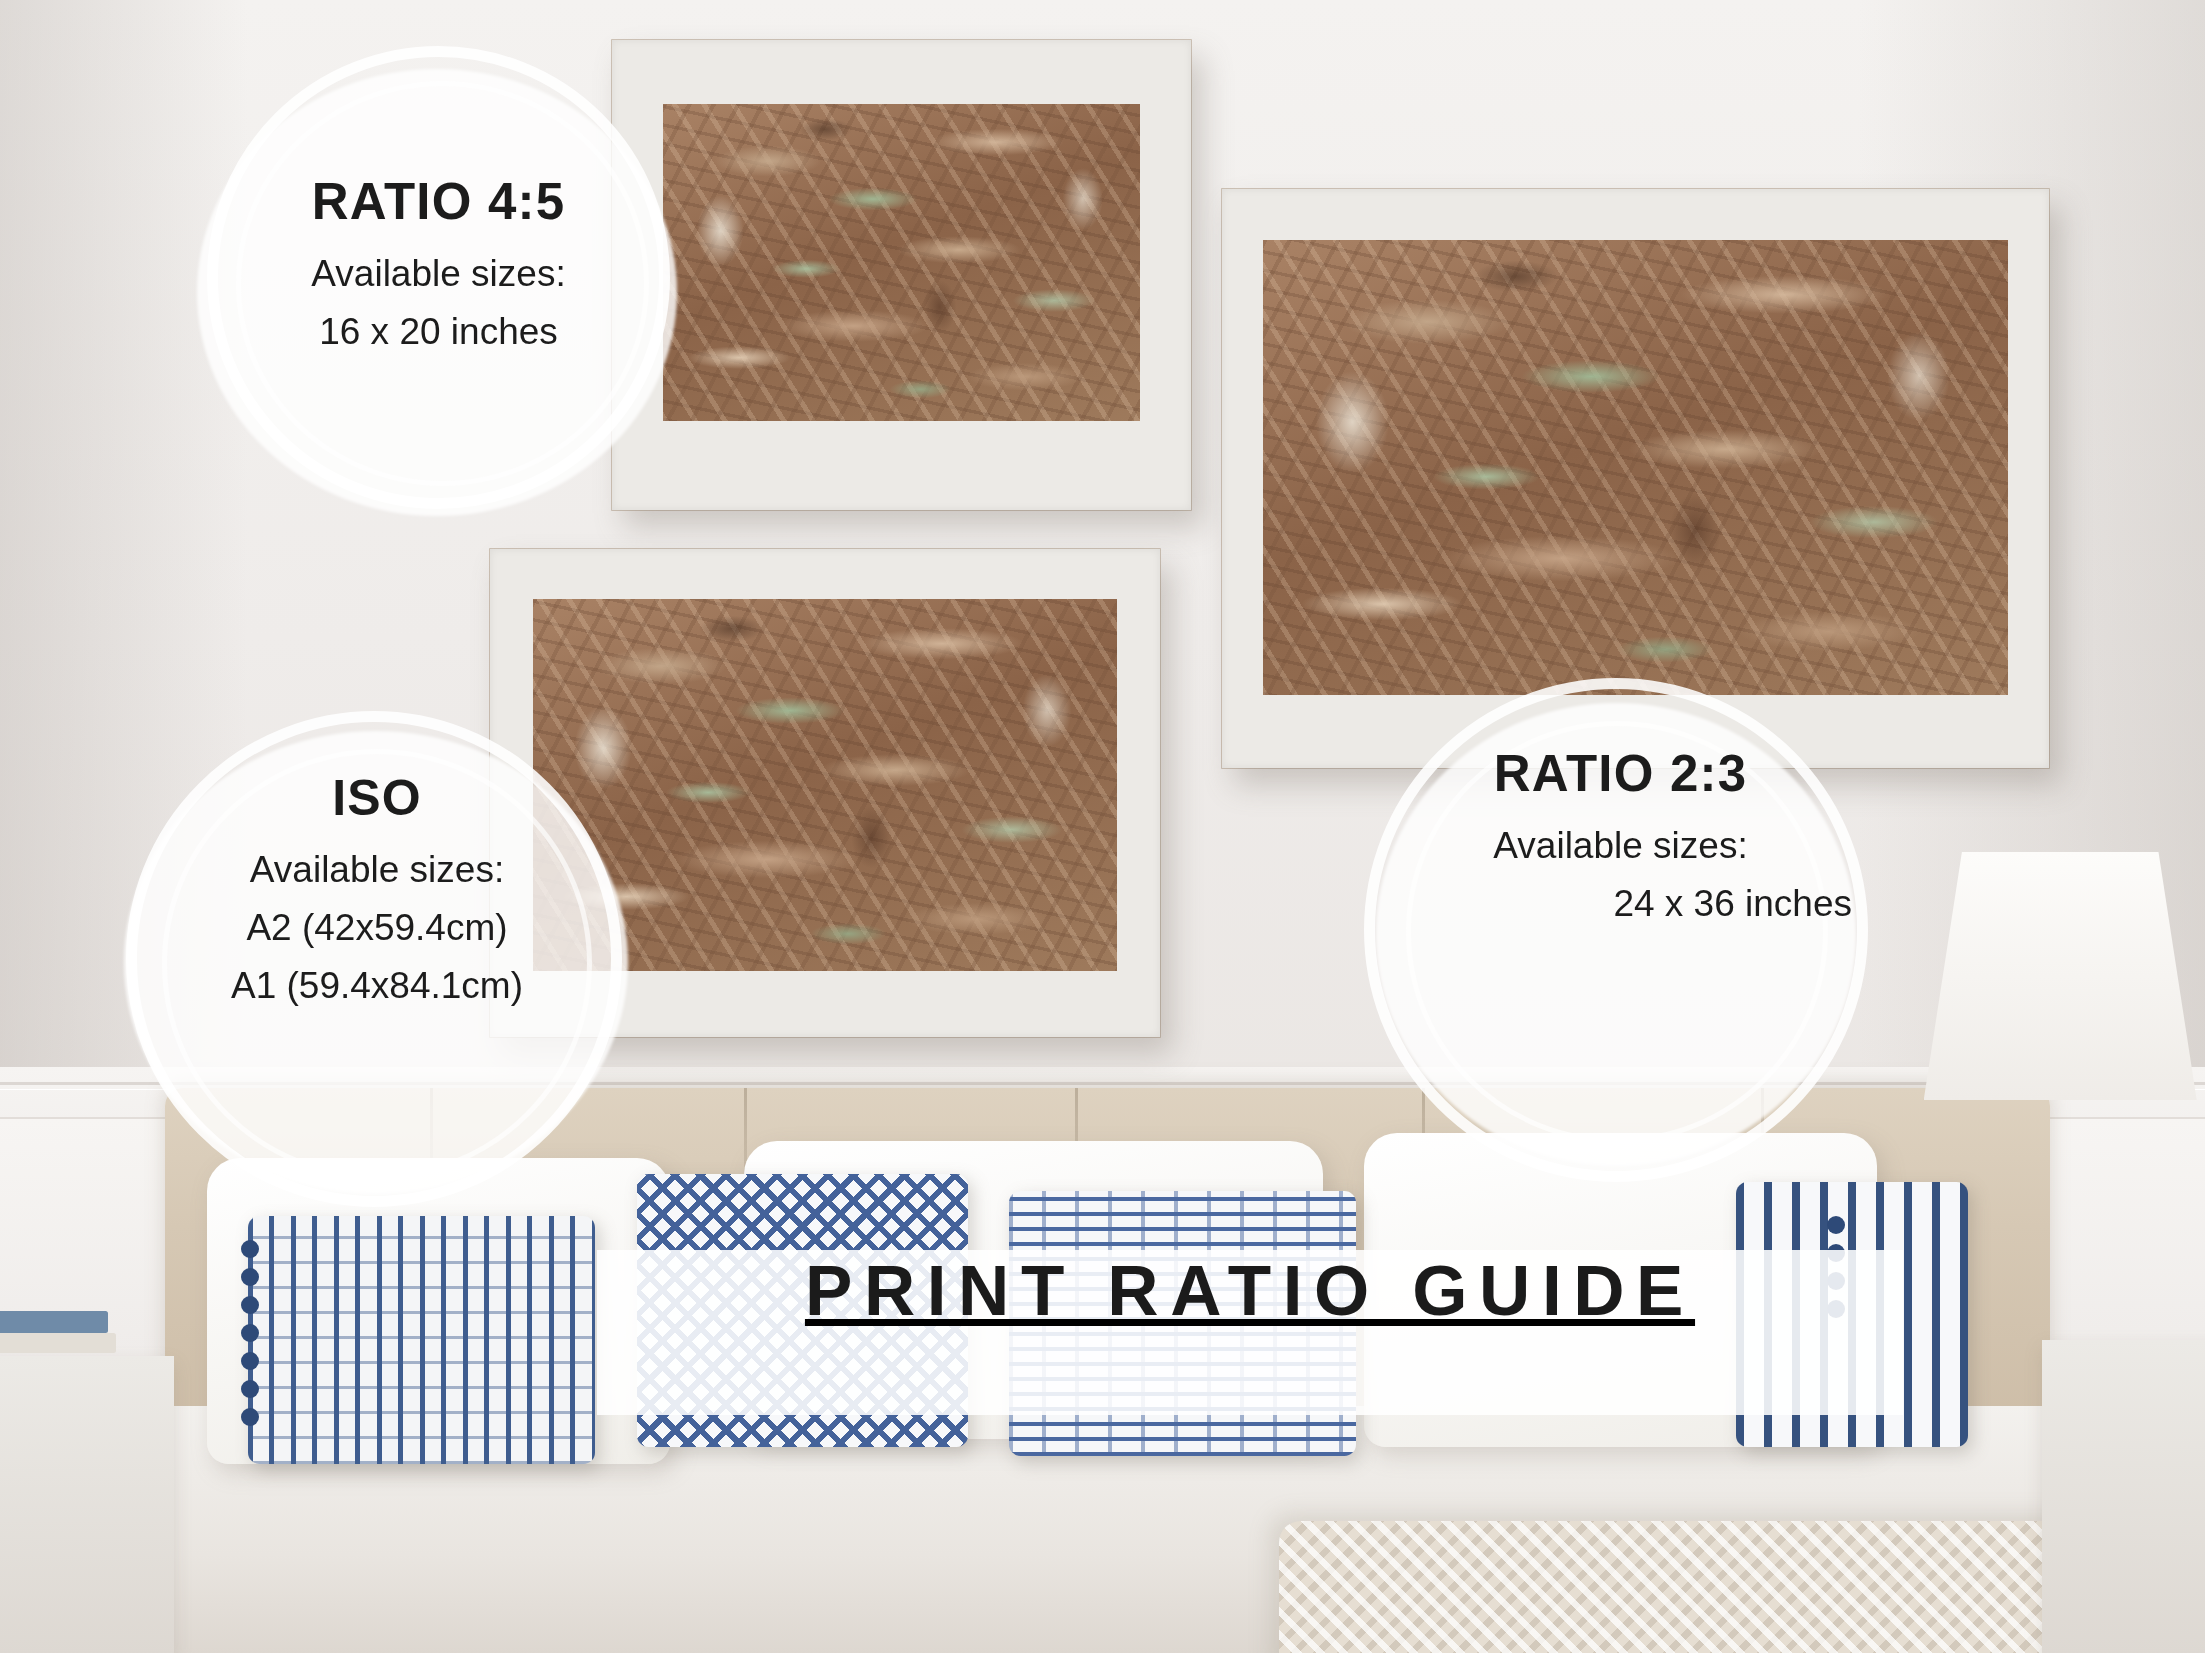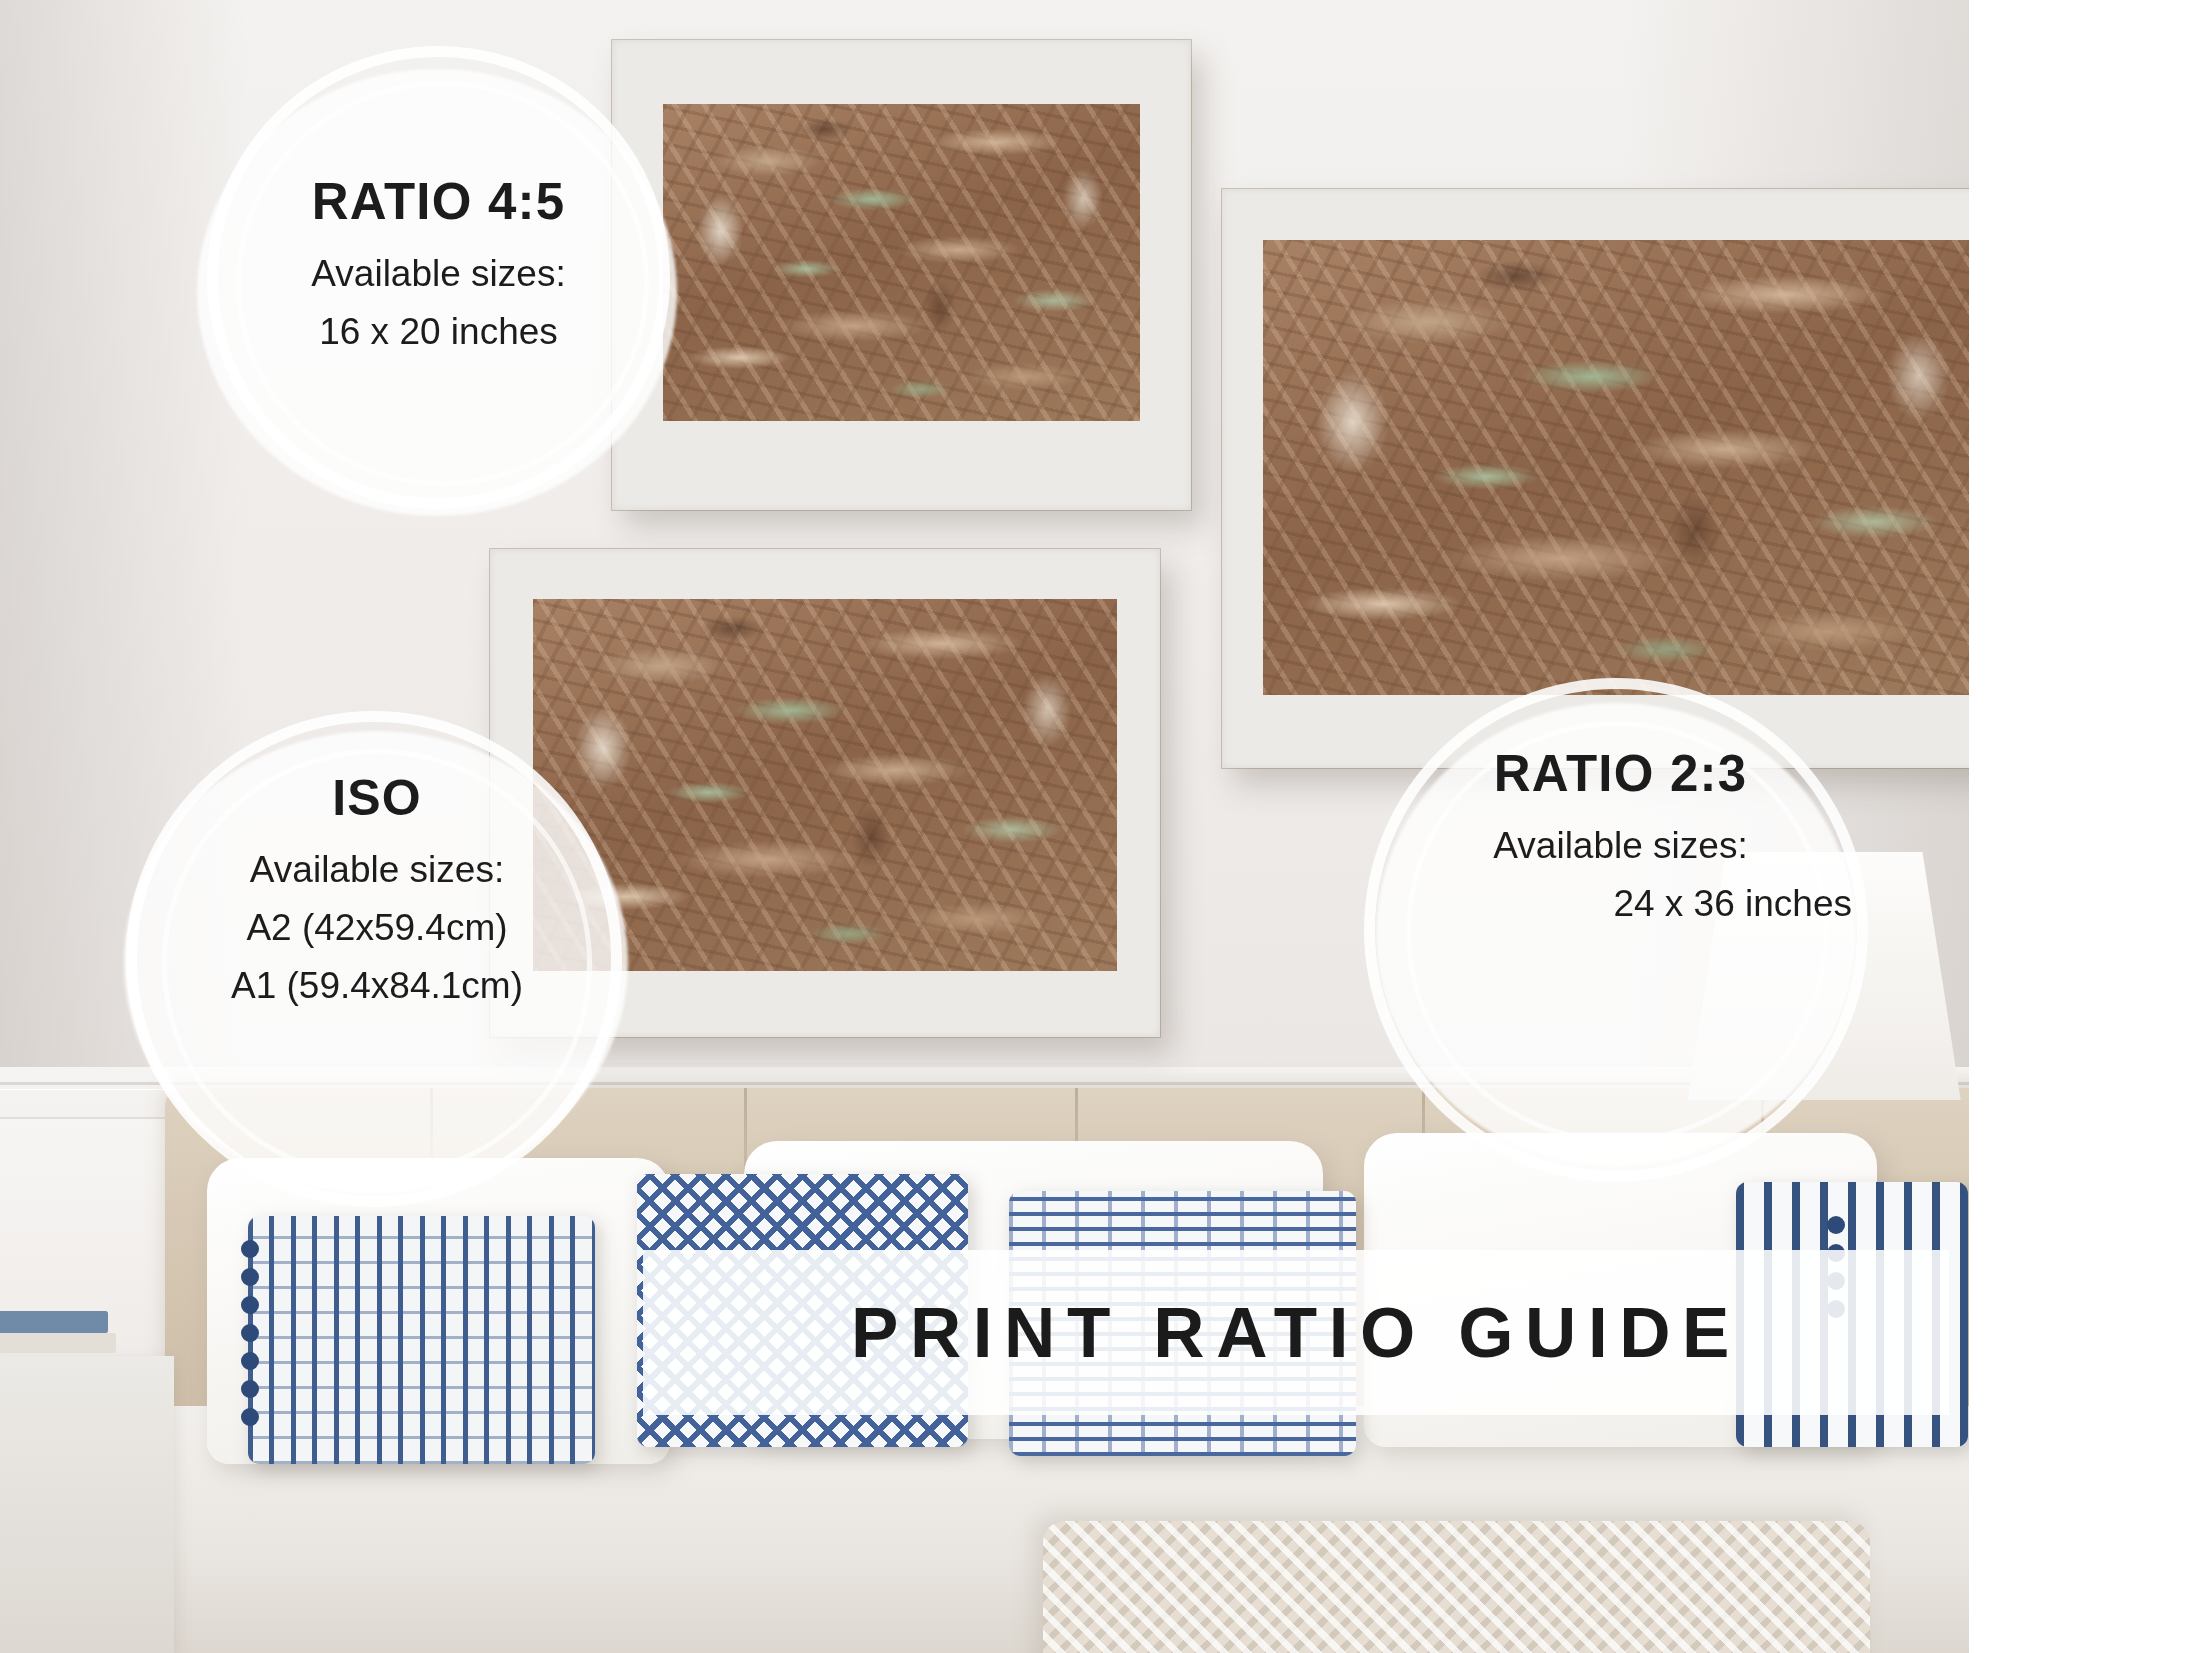--- a/index.html
+++ b/index.html
@@ -6,21 +6,21 @@
     margin: 0;
     padding: 0;
     background: #ffffff;
   }
   body {
     font-family: "Liberation Sans", sans-serif;
   }
 
   #stage {
     position: relative;
-    width: 1969px;
+    width: 2205px;
     height: 1654px;
     overflow: hidden;
     background: #f2f0ee;
   }
 
   
   .wall {
     position: absolute;
     left: 0; top: 0;
     width: 2205px; height: 1158px;
@@ -249,28 +249,29 @@
   .callout .sub {
     margin: 0 0 11.6px 0;
   }
   .callout .size {
     margin: 16px 0 10px 0;
   }
 
   
   .banner {
     position: absolute;
-    left: 643px;
+    left: 597px;
     top: 1250px;
     width: 1306px;
     height: 165px;
     background: rgba(255,255,255,0.88);
     display: flex;
-    align-items: center;
+    align-items: flex-start;
     justify-content: center;
+    text-decoration: underline;
   }
   .banner .banner-text {
     font-size: 71px;
     font-weight: bold;
     letter-spacing: 11.6px;
     color: #1b1b1b;
     white-space: nowrap;
   }
   .urlbar {
     position: absolute;

